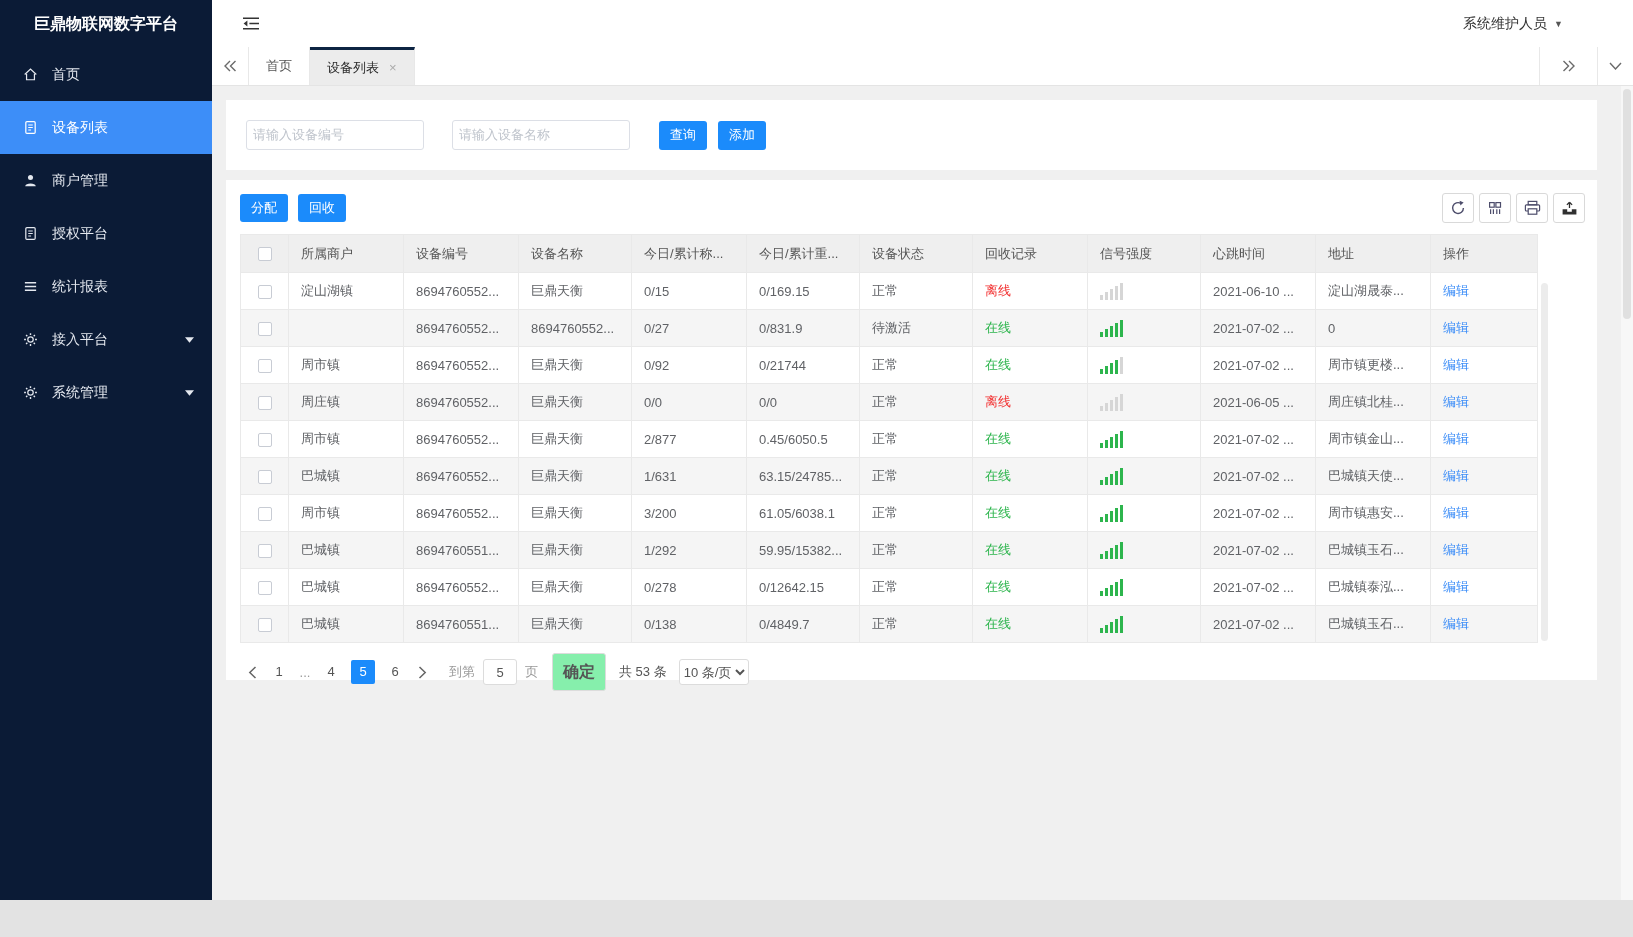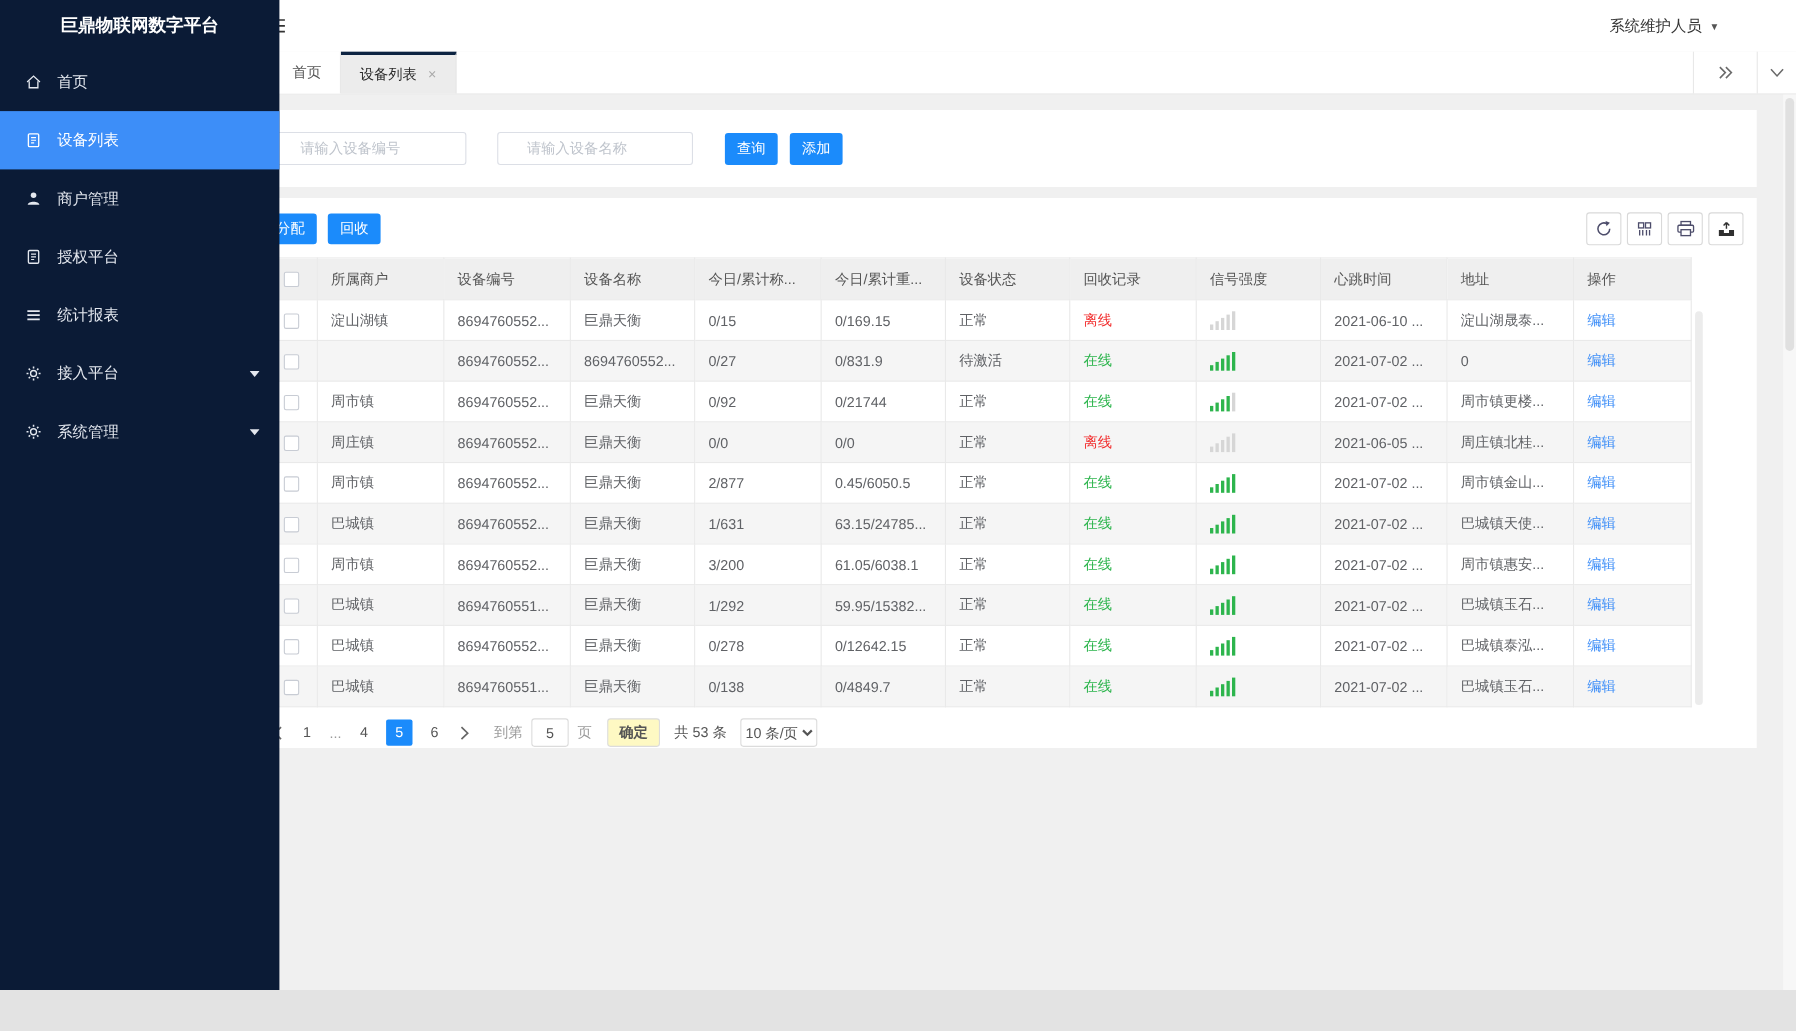--- a/index.html
+++ b/index.html
@@ -3,21 +3,21 @@
 <meta charset="utf-8">
 <style>
   * { box-sizing: border-box; margin:0; padding:0; }
   html,body { width:1633px; height:937px; }
   body {
     font-family: "Liberation Sans", "DejaVu Sans", sans-serif;
     background:#f0f0f0; overflow:hidden; position:relative;
     -webkit-font-smoothing:antialiased;
   }
   
-  .sidebar { position:absolute; left:0; top:0; width:254px; height:900px; background:#0b1b36; z-index:6; }
+  .sidebar { position:absolute; left:0; top:0; width:212px; height:900px; background:#0b1b36; z-index:6; }
   .logo { height:48px; line-height:48px; text-align:center; color:#fff; font-size:16px; font-weight:bold; white-space:nowrap; }
   .nav-item { height:53px; display:flex; align-items:center; padding:0 18px 0 22px; font-size:14px; color:#e4e8ef; cursor:pointer; }
   .nav-item.active { background:#3d8ef8; color:#fff; }
   .nav-item .icon { width:17px; height:16px; margin-right:13px; display:flex; align-items:center; justify-content:center; }
   .nav-item .arrow { margin-left:auto; display:flex; }
   
   .topbar { position:absolute; left:212px; top:0; right:0; height:47px; background:#fff; z-index:5; }
   .collapse-btn { position:absolute; left:30px; top:16px; color:#333; cursor:pointer; display:flex; }
   .user-menu { position:absolute; right:70px; top:0; height:47px; display:flex; align-items:center; gap:7px; color:#333; font-size:14px; cursor:pointer;justify-content:flex-end; }
   .user-menu .caret { font-size:9px; color:#555; }
@@ -29,21 +29,21 @@
   .tab.active { background:#ececec; color:#2b2b2b; border-top:3px solid #0d2442; }
   .tab .close { margin-left:10px; color:#aaa; font-size:13px; line-height:1; }
   .tab-right { margin-left:auto; display:flex; }
   .tab-ctrl { display:flex; align-items:center; justify-content:center; border-left:1px solid #e8e8e8; color:#6a6a6a; cursor:pointer; }
   .tab-ctrl.more { width:58px; }
   .tab-ctrl.drop { width:36px; }
   
   .main { position:absolute; left:212px; top:86px; right:0; bottom:37px; background:#f0f0f0; }
   .card { background:#fff; position:absolute; left:14px; width:1371px; }
   .search-card { top:14px; height:70px; display:flex; align-items:center; padding:0 20px; }
-  .s-input { width:178px; height:30px; border:1px solid #dcdfe6; border-radius:3px; padding:0 26px; font-size:13px; color:#333; outline:none; font-family:Liberation Serif, serif; }
+  .s-input { width:178px; height:30px; border:1px solid #dcdfe6; border-radius:3px; padding:0 6px; font-size:13px; color:#333; outline:none; font-family:Liberation Serif, serif; }
   .s-input::placeholder { color:#bfc4cc; }
   .s-input + .s-input { margin-left:28px; }
   .btn-primary { background:#1b8bfb; color:#fff; border:none; border-radius:3px; height:29px; padding:0 11px; font-size:13px; cursor:pointer; font-family:inherit; }
   .search-card .btn-primary { margin-left:11px; }
   .search-card .btn-primary:first-of-type { margin-left:29px; }
   .table-card { top:94px; height:500px; }
   .toolbar { padding:13px 12px 0 14px; display:flex; align-items:center; }
   .toolbar .btn-primary { height:28px; margin-right:10px; }
   .icon-btns { margin-left:auto; display:flex; gap:5px; }
   .icon-btn { width:32px; height:30px; border:1px solid #d9d9d9; background:#fff; border-radius:3px; display:flex; align-items:center; justify-content:center; color:#4d4d6b; cursor:pointer; }
@@ -64,21 +64,21 @@
   .tbody-scrollbar { position:absolute; left:1315px; top:103px; width:7px; height:358px; background:#ececec; border-radius:4px; cursor:pointer; }
   
   .pager { display:flex; align-items:center; margin:10px 0 0 15px; font-size:13px; color:#606266; }
   .pg-arrow { width:22px; height:24px; display:flex; align-items:center; justify-content:center; color:#666; cursor:pointer; }
   .pg-num { min-width:24px; height:24px; line-height:24px; text-align:center; margin:0 4px; cursor:pointer; border-radius:2px; color:#555; }
   .pg-num.active { background:#1b8bfb; color:#fff; }
   .pg-ellipsis { min-width:20px; text-align:center; color:#9a9a9a; }
   .goto-label { margin-left:16px; color:#9a9a9a; }
   .goto-input { width:34px; height:26px; border:1px solid #dcdcdc; border-radius:3px; text-align:center; margin:0 8px; font-size:13px; color:#555; outline:none; font-family:inherit; }
   .page-unit { color:#9a9a9a; }
-  .confirm-btn { margin-left:14px; height:26px; padding:0 10px; border:1px solid #dcdcdc; background:#fef9c3; border-radius:3px; font-size:13px; font-weight:bold; color:#555; cursor:pointer; font-family:inherit; }
+  .confirm-btn { margin-left:14px; height:38px; padding:0 10px; border:1px solid #dcdcdc; background:#86efac; border-radius:3px; font-size:16px; font-weight:bold; color:#555; cursor:pointer; font-family:inherit; }
   .total { margin-left:13px; color:#555; }
   .size-select { margin-left:12px; height:26px; border:1px solid #dcdcdc; border-radius:3px; font-size:13px; color:#555; background:#fff; outline:none; font-family:inherit; }
   
   .bottom-strip { position:absolute; left:0; bottom:0; width:1633px; height:37px; background:#e3e3e3; z-index:7; }
   .v-scrollbar { position:absolute; right:0; top:86px; bottom:37px; width:12px; background:#f7f7f7; z-index:6; }
   .v-scrollbar .thumb { margin:3px 2px; width:8px; height:230px; background:#e0e0e0; border-radius:4px; }
 </style>
 </head>
 <body>
 

